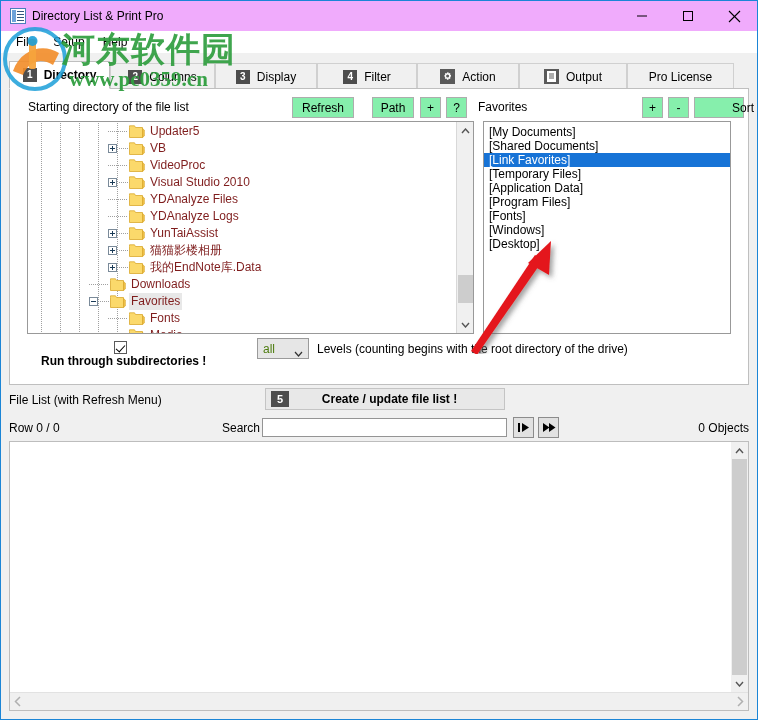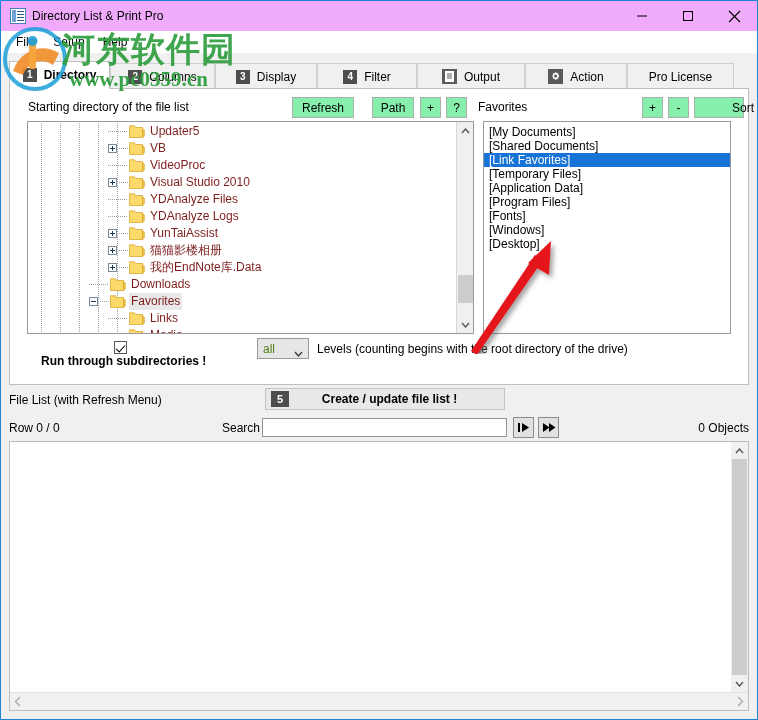--- a/index.html
+++ b/index.html
@@ -446,39 +446,39 @@
       <span>Columns</span>
     </div>
     <div class="tab tab-w3">
       <span class="tab-num">3</span>
       <span>Display</span>
     </div>
     <div class="tab tab-w4">
       <span class="tab-num">4</span>
       <span>Filter</span>
     </div>
+    <div class="tab tab-w6">
+      <span class="tab-ico">
+        <svg width="11" height="11" viewBox="0 0 11 11">
+            <path d="M5.5 1.2 L6.4 1.2 L6.7 2.4 L7.7 2.0 L8.6 2.9 L8.0 3.8 L9.0 4.3 L9.0 5.6 L8.0 6.1 L8.6 7.0 L7.7 7.9 L6.7 7.5 L6.4 8.7 L5.0 8.7 L4.7 7.5 L3.7 7.9 L2.8 7.0 L3.4 6.1 L2.4 5.6 L2.4 4.3 L3.4 3.8 L2.8 2.9 L3.7 2.0 L4.7 2.4 Z" fill="#ffffff"></path>
+            <circle cx="5.6" cy="5" r="1.5" fill="#5a5a5a"></circle>
+          </svg>
+      </span>
+      <span>Action</span>
+    </div>
     <div class="tab tab-w5">
       <span class="tab-ico">
         <svg width="9" height="11" viewBox="0 0 9 11">
             <rect x="0.5" y="0.5" width="8" height="10" fill="#fff" stroke="#fff"></rect>
             <line x1="2" y1="3" x2="7" y2="3" stroke="#5a5a5a"></line>
             <line x1="2" y1="5" x2="7" y2="5" stroke="#5a5a5a"></line>
             <line x1="2" y1="7" x2="7" y2="7" stroke="#5a5a5a"></line>
           </svg>
       </span>
       <span>Output</span>
-    </div>
-    <div class="tab tab-w6">
-      <span class="tab-ico">
-        <svg width="11" height="11" viewBox="0 0 11 11">
-            <path d="M5.5 1.2 L6.4 1.2 L6.7 2.4 L7.7 2.0 L8.6 2.9 L8.0 3.8 L9.0 4.3 L9.0 5.6 L8.0 6.1 L8.6 7.0 L7.7 7.9 L6.7 7.5 L6.4 8.7 L5.0 8.7 L4.7 7.5 L3.7 7.9 L2.8 7.0 L3.4 6.1 L2.4 5.6 L2.4 4.3 L3.4 3.8 L2.8 2.9 L3.7 2.0 L4.7 2.4 Z" fill="#ffffff"></path>
-            <circle cx="5.6" cy="5" r="1.5" fill="#5a5a5a"></circle>
-          </svg>
-      </span>
-      <span>Action</span>
     </div>
     <div class="tab tab-w7">
       <span>Pro License</span>
     </div>
   </div>
 
   <div class="panel">
 
     <div class="lbl lbl-start">Starting directory of the file list</div>
     <div class="btn btn-refresh">Refresh</div>
@@ -594,21 +594,21 @@
                   <path d="M13.5 3.5 L15.3 5 L15.3 11 L13.5 12.5 Z" fill="#f3c44a" stroke="#d9a82c" stroke-width="0.7"></path>
                 </svg></span>
               <span class="tlabel sel" style="left:101px;">Favorites</span>
             </div>
             <div class="trow">
               <span class="dashes" style="left:80px; top:8px; width:20px;"></span>
               <span class="folder" style="left:101px; top:2px;"><svg width="16" height="13" viewBox="0 0 16 13">
                   <path d="M0.5 2.5 L0.5 12.5 L13.5 12.5 L13.5 2.5 L6.5 2.5 L5.5 0.8 L0.5 0.8 Z" fill="#fbd96b" stroke="#d9a82c" stroke-width="0.8"></path>
                   <path d="M13.5 3.5 L15.3 5 L15.3 11 L13.5 12.5 Z" fill="#f3c44a" stroke="#d9a82c" stroke-width="0.7"></path>
                 </svg></span>
-              <span class="tlabel" style="left:120px;">Links</span>
+              <span class="tlabel" style="left:120px;">Fonts</span>
             </div>
             <div class="trow">
               <span class="folder" style="left:101px; top:2px;"><svg width="16" height="13" viewBox="0 0 16 13">
                   <path d="M0.5 2.5 L0.5 12.5 L13.5 12.5 L13.5 2.5 L6.5 2.5 L5.5 0.8 L0.5 0.8 Z" fill="#fbd96b" stroke="#d9a82c" stroke-width="0.8"></path>
                   <path d="M13.5 3.5 L15.3 5 L15.3 11 L13.5 12.5 Z" fill="#f3c44a" stroke="#d9a82c" stroke-width="0.7"></path>
                 </svg></span>
               <span class="tlabel" style="left:120px;">Media</span>
             </div>
           </div>
       </div>

